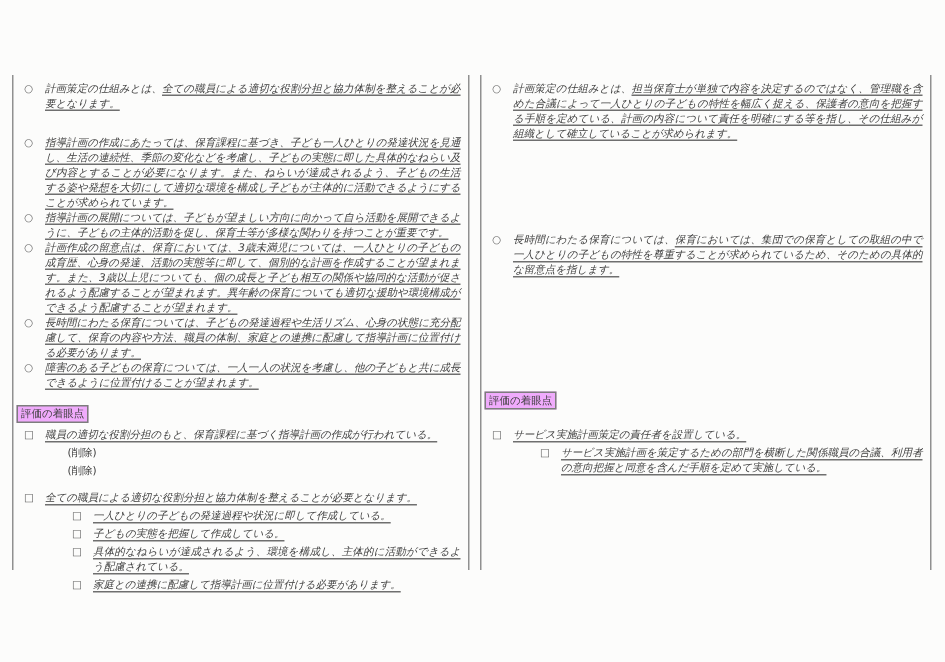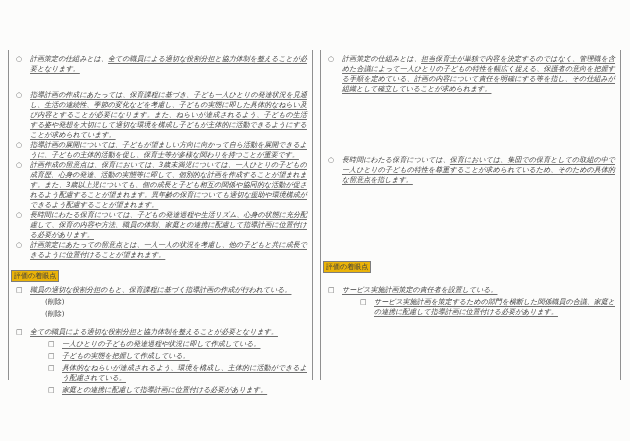--- a/index.html
+++ b/index.html
@@ -46,21 +46,21 @@
     font-size:7px;line-height:10px;
     padding-left:4px;color:#3e3e3e;
   }
   .evalbox{
     display:inline-block;
     border:1px solid #7d7d7d;
     padding:1px 2px 1px 2px;
     font-size:7px;line-height:8px;
     color:#3e3e3e;
     margin-left:2px;
-    background:#eab308;
+    background:#f0abfc;
   }
   
   .mt-first{margin-top:4px;}
   .mt-para{margin-top:16px;}
   .mt-box{margin-top:3px;}
   .mt-check{margin-top:3px;}
   .mt-check-sm{margin-top:2px;margin-left:32px;}
   .mt-gap{margin-top:8px;}
   .mt-r-para{margin-top:61px;}
   .mt-r-box{margin-top:69px;}
@@ -93,21 +93,21 @@
       <span class="txt"><span></span><span class="u">計画作成の留意点は、保育においては、3歳未満児については、一人ひとりの子どもの成育歴、心身の発達、活動の実態等に即して、個別的な計画を作成することが望まれます。また、3歳以上児についても、個の成長と子ども相互の関係や協同的な活動が促されるよう配慮することが望まれます。異年齢の保育についても適切な援助や環境構成ができるよう配慮することが望まれます。</span></span>
     </div>
 
     <div class="item">
       <span class="marker">○</span>
       <span class="txt"><span></span><span class="u">長時間にわたる保育については、子どもの発達過程や生活リズム、心身の状態に充分配慮して、保育の内容や方法、職員の体制、家庭との連携に配慮して指導計画に位置付ける必要があります。</span></span>
     </div>
 
     <div class="item">
       <span class="marker">○</span>
-      <span class="txt"><span></span><span class="u">計画策定にあたっての留意点とは、一人一人の状況を考慮し、他の子どもと共に成長できるように位置付けることが望まれます。</span></span>
+      <span class="txt"><span></span><span class="u">障害のある子どもの保育については、一人一人の状況を考慮し、他の子どもと共に成長できるように位置付けることが望まれます。</span></span>
     </div>
 
     <div class="mt-box">
       <span class="evalbox">評価の着眼点</span>
     </div>
 
     <div class="item mt-check">
       <span class="marker">□</span>
       <span class="txt"><span class="u">職員の適切な役割分担のもと、保育課程に基づく指導計画の作成が行われている。</span></span>
     </div>
@@ -158,18 +158,18 @@
       <span class="evalbox">評価の着眼点</span>
     </div>
 
     <div class="item mt-r-check">
       <span class="marker">□</span>
       <span class="txt"><span class="u">サービス実施計画策定の責任者を設置している。</span></span>
     </div>
 
     <div class="item mt-check-sm">
       <span class="marker">□</span>
-      <span class="txt"><span class="u">サービス実施計画を策定するための部門を横断した関係職員の合議、家庭との連携に配慮して指導計画に位置付ける必要があります。</span></span>
+      <span class="txt"><span class="u">サービス実施計画を策定するための部門を横断した関係職員の合議、利用者の意向把握と同意を含んだ手順を定めて実施している。</span></span>
     </div>
 
   </div>
 
 </div>
 
 </body></html>

